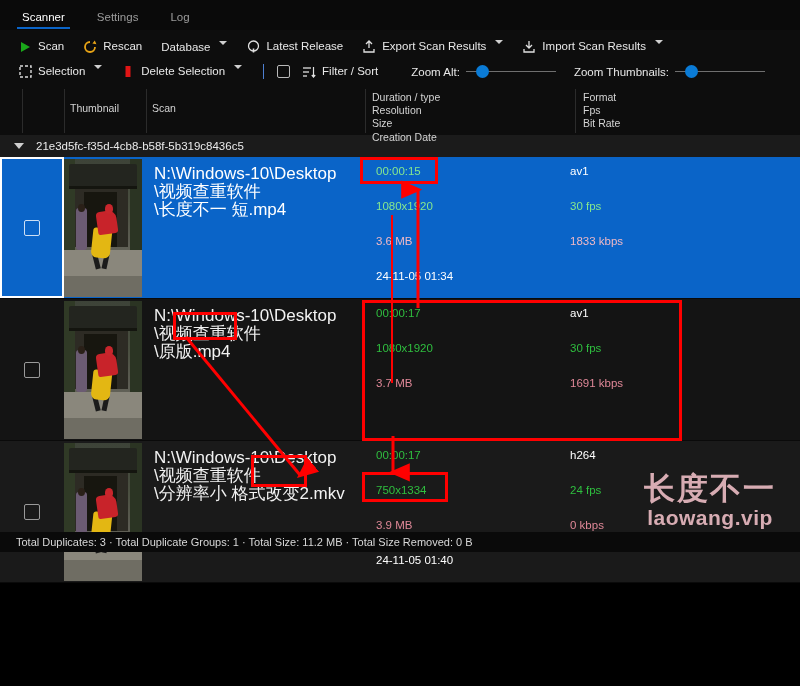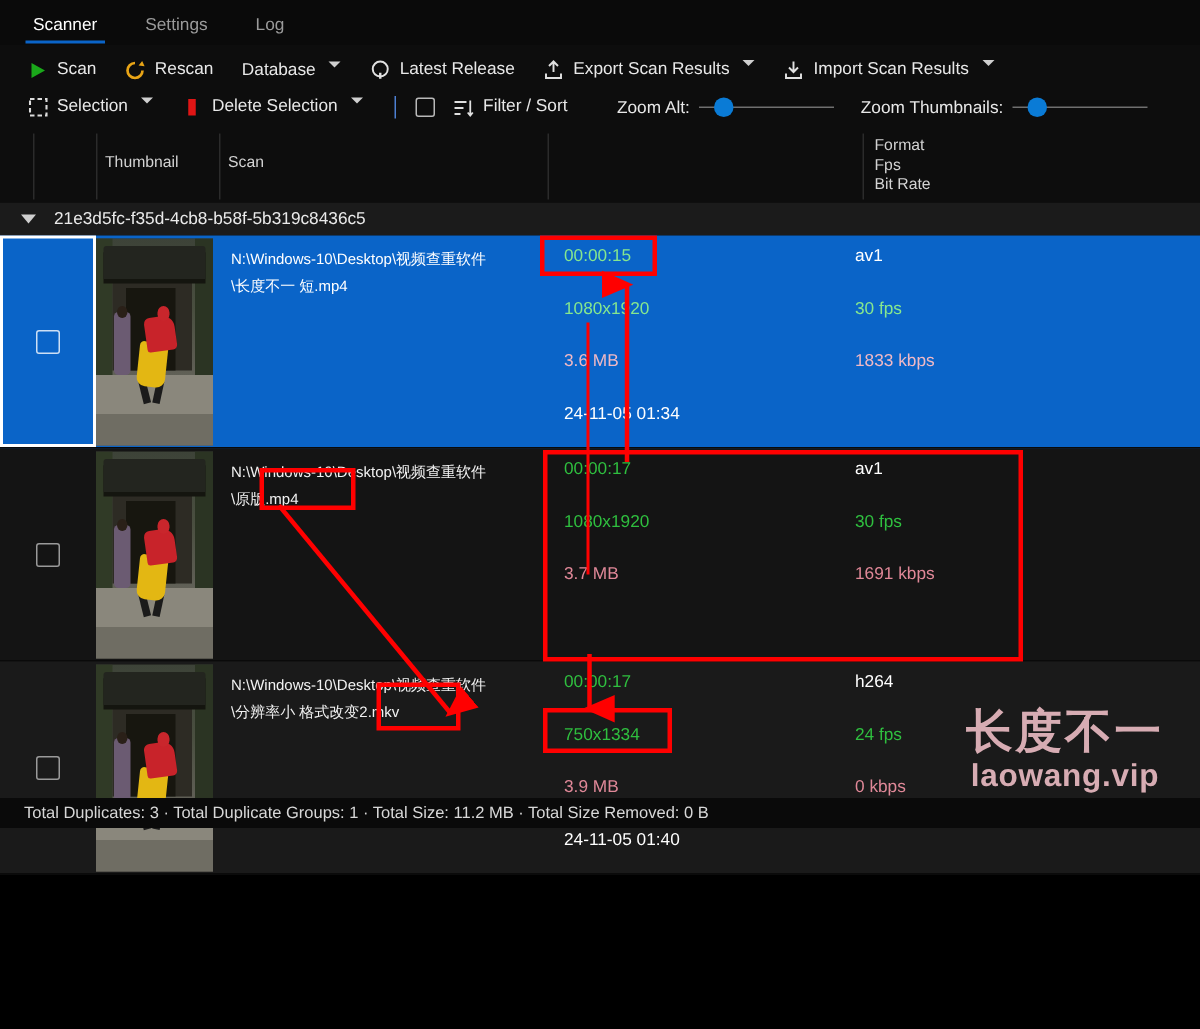--- a/index.html
+++ b/index.html
@@ -176,21 +176,21 @@
   .thumb .red { position:absolute; left:42%; top:38%; width:26%; height:17%; background:#c8232a; border-radius:4px 8px 3px 2px; transform: rotate(-8deg); }
   .thumb .yel { position:absolute; left:36%; top:50%; width:24%; height:22%; background:#e3b713; border-radius:3px 3px 6px 6px; transform: rotate(6deg); }
   .thumb .head { position:absolute; left:52%; top:33%; width:11%; height:7%; background:#c9262c; border-radius:50%; }
   .thumb .leg { position:absolute; left:50%; top:69%; width:7%; height:11%; background:#1b1b1b; transform: rotate(12deg); }
   .thumb .leg2 { position:absolute; left:38%; top:69%; width:7%; height:11%; background:#1b1b1b; transform: rotate(-14deg); }
 
   .path-cell {
     width: 212px;
     padding: 8px 4px 0 8px;
     color: #f2f2f2;
-    font-size: 10px;
+    font-size: 17px;
     line-height: 18px;
     word-break: break-all;
   }
   .meta-cell {
     flex: 1;
     position: relative;
     padding-top: 8px;
     font-size: 11.5px;
   }
   .meta-row { height: 35px; display: flex; }
@@ -402,20 +402,26 @@
     <div class="sep" style="left:365px"></div>
     <div class="sep" style="left:575px"></div>
 
     <div class="cell" style="left:70px; top:16px">
       <span>Thumbnail</span>
     </div>
     <div class="cell" style="left:152px; top:16px">
       <span>Scan</span>
     </div>
 
+    <div class="cell hdr-stack" style="left:372px; top:3px">
+      <div>Duration / type</div>
+      <div>Resolution</div>
+      <div>Size</div>
+      <div>Creation Date</div>
+    </div>
 
     <div class="cell hdr-stack" style="left:583px; top:3px">
       <div>Format</div>
       <div>Fps</div>
       <div>Bit Rate</div>
     </div>
   </div>
 
   <div class="grouphdr">
     <span class="chev"></span>

